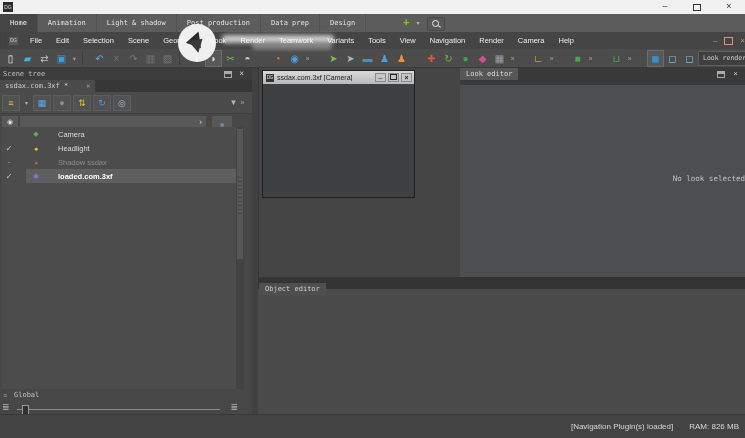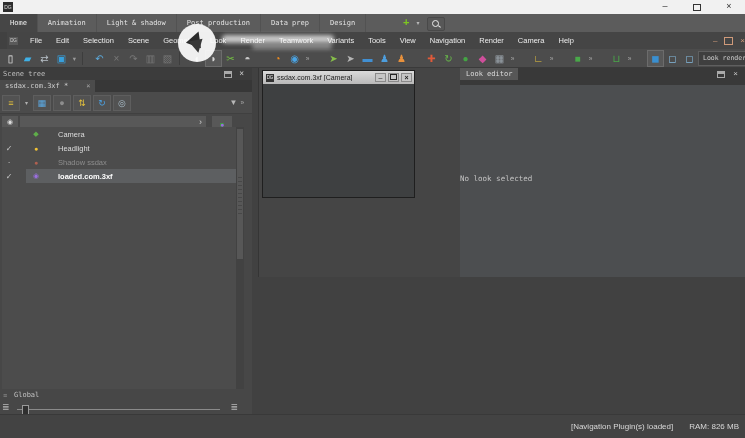--- a/index.html
+++ b/index.html
@@ -107,21 +107,21 @@
   .child-btns{display:flex;gap:2px;margin-right:2px;}
   .cbtn{width:11px;height:9px;background:#c6c6c6;border:1px solid #8a8a8a;box-sizing:border-box;
         font-size:7px;line-height:7px;text-align:center;color:#222;}
   .cbox{display:inline-block;width:5px;height:4px;border:1px solid #222;margin-bottom:1px;}
 
   
   .look-editor{left:460px;top:0;width:285px;height:209px;background:#4c4e50;}
   .le-strip{position:relative;height:17px;background:#393939;}
   .le-tab{position:absolute;left:0;top:0;height:12px;background:#575757;color:#ddd;
           font-family:"DejaVu Sans Mono",monospace;font-size:7px;line-height:12px;padding:0 6px;}
-  .le-body{position:absolute;left:0;top:12px;right:0;bottom:0;display:flex;align-items:center;justify-content:flex-start;
+  .le-body{position:absolute;left:0;top:12px;right:0;bottom:0;display:flex;align-items:center;justify-content:flex-end;
            font-family:"DejaVu Sans Mono",monospace;font-size:7.5px;color:#c4c4c4;}
 
   
   .object-editor{left:258px;top:209px;width:487px;height:137px;background:#4b4b4b;}
   .oe-strip{height:12px;background:#343434;}
   .oe-tab{display:inline-block;background:#4f4f4f;color:#cfcfcf;font-family:"DejaVu Sans Mono",monospace;
           font-size:7px;line-height:12px;padding:0 6px;margin-left:1px;}
 
   
   .statusbar{left:0;top:414px;width:745px;height:24px;background:#434343;border-top:1px solid #393939;
@@ -344,20 +344,26 @@
     <div class="le-strip">
       <span class="le-tab">Look editor</span>
       <span class="flic" style="right:20px;"></span>
       <span class="panel-x" style="right:7px;">×</span>
     </div>
     <div class="le-body">
       <span>No look selected</span>
     </div>
   </div>
 
+  <div class="abs object-editor">
+    <div class="oe-strip">
+      <span class="oe-tab">Object editor</span>
+    </div>
+    <div style="height:125px;"></div>
+  </div>
 </div>
 
 <div class="abs statusbar">
   <span>[Navigation Plugin(s) loaded]</span>
   <span>RAM: 826 MB</span>
 </div>
 
 <div class="abs wm wm-circle">
   <div class="wm-t1"></div>
   <div class="wm-t2"></div>

